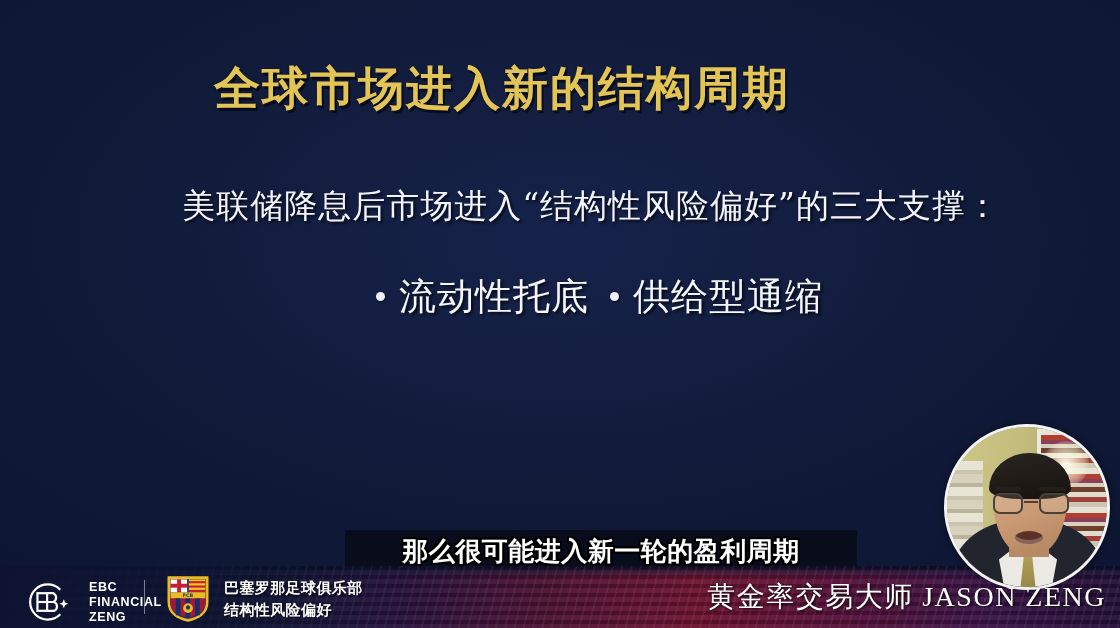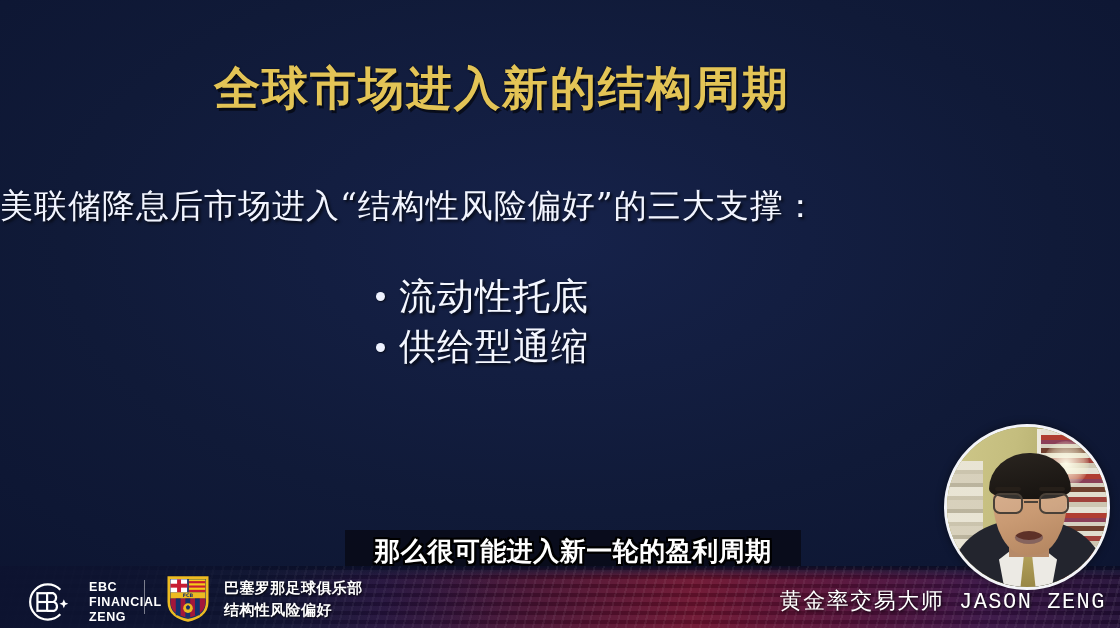--- a/index.html
+++ b/index.html
@@ -30,35 +30,35 @@
     letter-spacing:2px;
     color:#e3c456;
     text-shadow:2px 3px 0 rgba(0,0,0,.55), 0 0 2px rgba(0,0,0,.6);
     white-space:nowrap;
   }
 
   
   #subtitle {
     position:absolute;
     top:184px; left:0; width:1000px;
-    text-align:left;
+    text-align:right;
     font-family:"DejaVu Serif", "Liberation Serif", serif;
     font-size:33px;
     color:#f2f5ff;
     letter-spacing:1px;
     text-shadow:2px 2px 3px rgba(0,0,0,.75);
     white-space:nowrap;
   }
 
   
   #bullets {
     position:absolute;
     top:276px; left:376px;
-    display:flex; flex-direction:column;
-    gap:9px;
+    display:flex; flex-direction:row;
+    gap:21px;
   }
   .bullet-row {
     display:flex; align-items:center;
     gap:14px;
   }
   .bullet-dot {
     width:9px; height:9px;
     border-radius:50%;
     background:#eef2ff;
     flex:0 0 auto;
@@ -71,21 +71,21 @@
     letter-spacing:1px;
     text-shadow:2px 2px 3px rgba(0,0,0,.75);
     white-space:nowrap;
     line-height:1.12;
   }
 
   
   #caption-box {
     position:absolute;
     left:345px; top:530px;
-    width:456px; height:42px;
+    width:512px; height:42px;
     background:rgba(8,10,22,.82);
     display:flex; align-items:center; justify-content:center;
   }
   #caption-text {
     font-family:"DejaVu Sans", sans-serif;
     font-weight:bold;
     font-size:26px;
     color:#ffffff;
     letter-spacing:.5px;
     white-space:nowrap;
@@ -302,22 +302,22 @@
     line-height:1.5;
     color:#ffffff;
     letter-spacing:.4px;
     text-shadow:1px 1px 2px rgba(0,0,0,.8);
   }
 
   #presenter-name {
     position:absolute;
     right:14px; bottom:12px;
     z-index:7;
-    font-family:Liberation Mono, monospace;
-    font-size:22px;
+    font-family:Liberation Serif, serif;
+    font-size:28px;
     color:#ffffff;
     letter-spacing:1.5px;
     white-space:nowrap;
     text-shadow:1px 1px 3px rgba(0,0,0,.9);
   }
 </style>
 </head>
 <body>
 
 <div id="slide">

